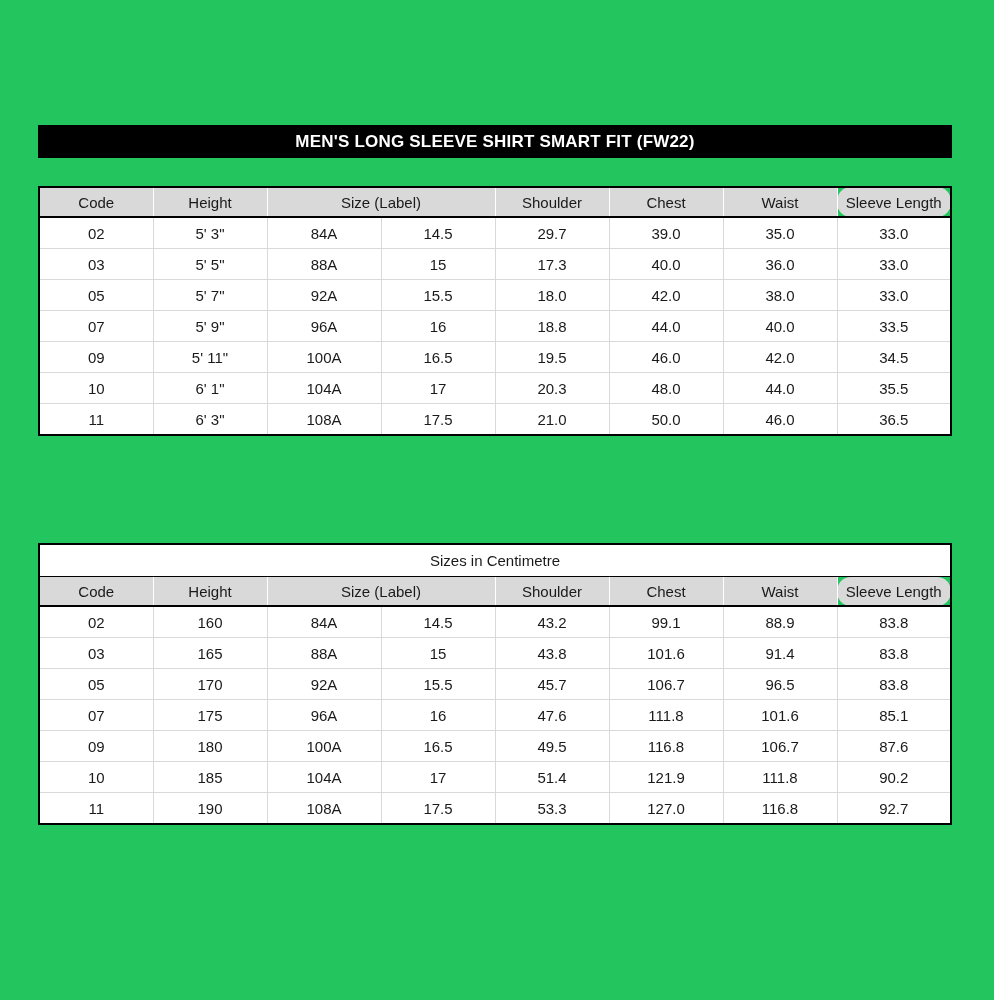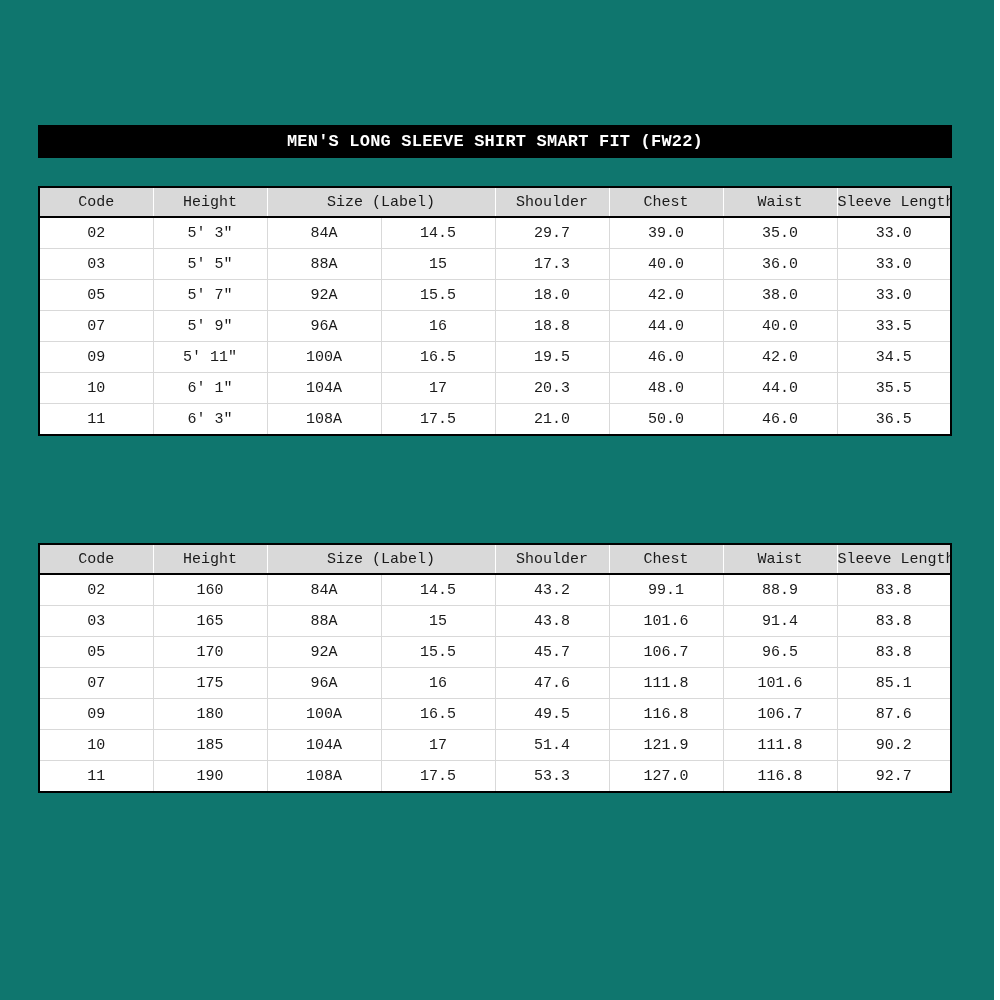--- a/index.html
+++ b/index.html
@@ -8,23 +8,22 @@
     background: #ffffff;
     width: 1000px;
     height: 1000px;
     font-family: "Liberation Sans", sans-serif;
     color: #1a1a1a;
   }
   .canvas {
     position: relative;
     width: 994px;
     height: 1000px;
-    background: #0f766e;
+    background: #22c55e;
     overflow: hidden;
-    font-family: Liberation Mono, monospace;
   }
   .title-bar {
     position: absolute;
     left: 38px;
     top: 125px;
     width: 914px;
     height: 33px;
     background: #000000;
     color: #ffffff;
     display: flex;
@@ -66,21 +65,21 @@
   .size-table .head-row th {
     height: 28px;
     background: #d9d9d9;
     font-weight: normal;
     border-left: 1px solid #ffffff;
     border-right: 1px solid #ffffff;
     border-bottom: 2px solid #000000;
     font-size: 15px;
   }
   .size-table .head-row th:first-child { border-left: none; }
-  .size-table .head-row th:last-child  { border-right: none; }
+  .size-table .head-row th:last-child  { border-right: none; border-radius: 14px; }
 
   
   .size-table tbody td {
     height: 30px;
     background: #ffffff;
     border: 1px solid #d9d9d9;
   }
   .size-table tbody tr td:first-child { border-left: none; }
   .size-table tbody tr td:last-child  { border-right: none; }
   .size-table tbody tr:last-child td  { border-bottom: none; }
@@ -195,20 +194,23 @@
       <col>
         <col>
         <col>
         <col>
         <col>
         <col>
         <col>
         <col>
     </colgroup>
     <thead>
+      <tr class="caption-row">
+        <td colspan="8">Sizes in Centimetre</td>
+      </tr>
       <tr class="head-row">
         <th>Code</th>
         <th>Height</th>
         <th colspan="2">Size (Label)</th>
         <th>Shoulder</th>
         <th>Chest</th>
         <th>Waist</th>
         <th>Sleeve Length</th>
       </tr>
     </thead>

